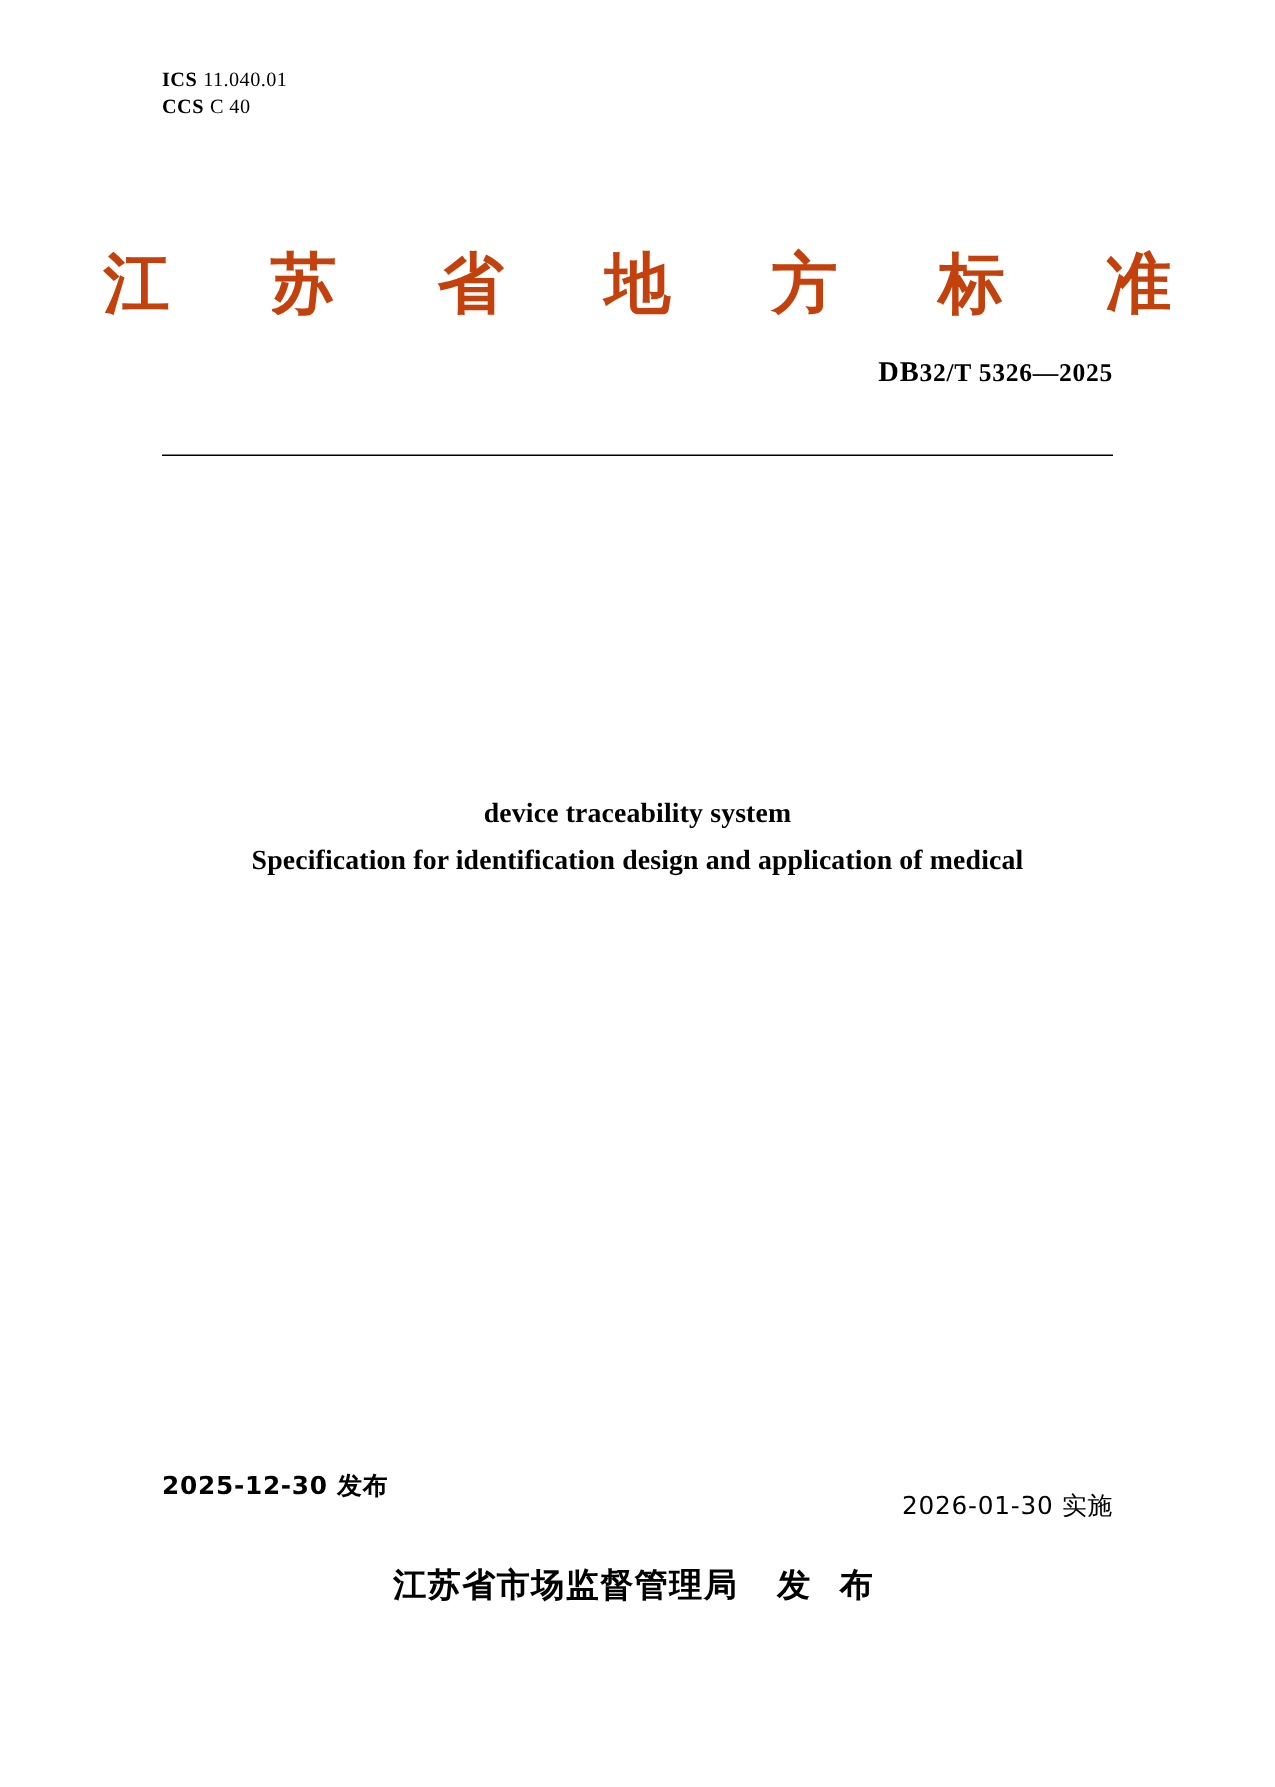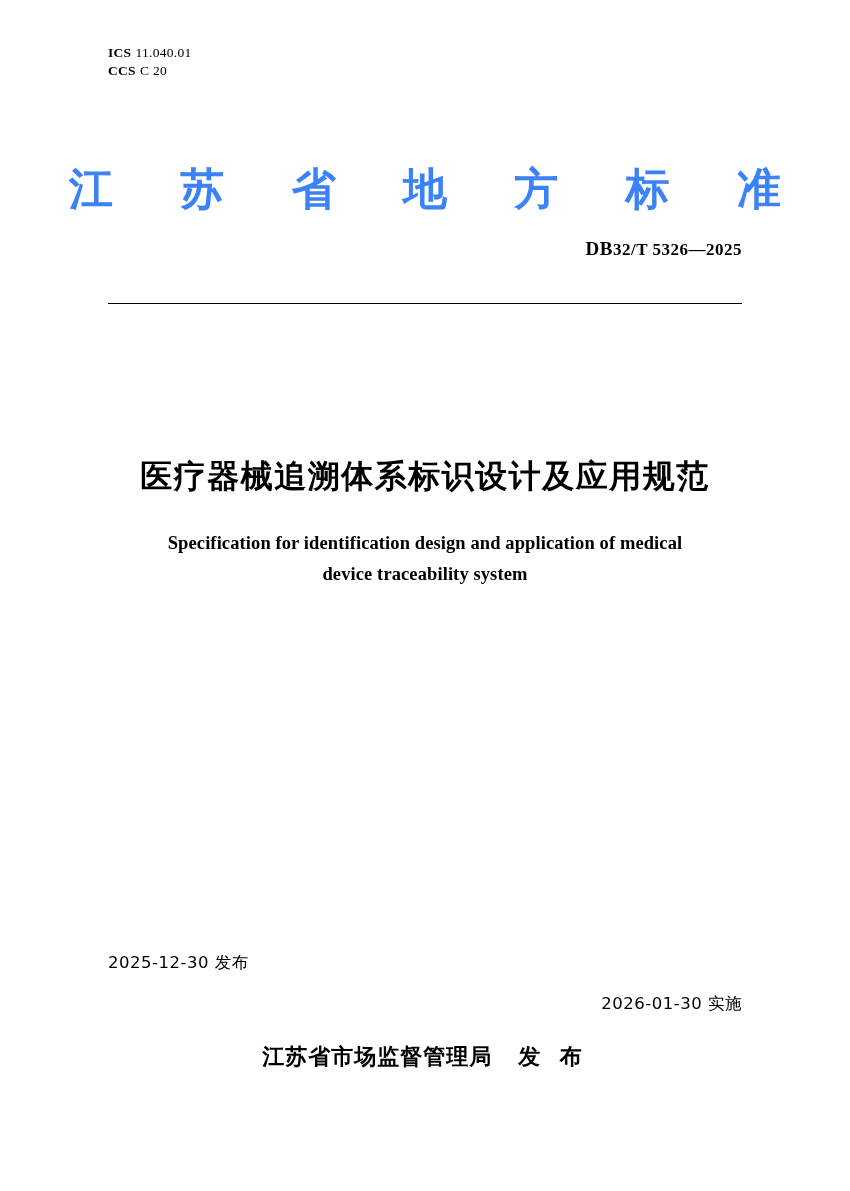--- a/index.html
+++ b/index.html
@@ -49,21 +49,21 @@
     position: absolute;
     left: 0;
     top: 160px;
     width: 850px;
     text-align: center;
     font-family: "DejaVu Sans", sans-serif;
     font-weight: bold;
     font-size: 44px;
     letter-spacing: 26px;
     text-indent: 26px;
-    color: #3b82f6;
+    color: #c2410c;
   }
 
   .std-number {
     position: absolute;
     right: 108px;
     top: 238px;
     font-family: Liberation Serif, serif;
     font-size: 19px;
     font-weight: bold;
     letter-spacing: 0.5px;
@@ -109,24 +109,24 @@
     letter-spacing: 0.1px;
   }
   .doc-title-en span {
     display: block;
   }
 
   
   .date-release {
     position: absolute;
     left: 108px;
-    top: 952px;
+    top: 980px;
     font-family: "DejaVu Sans", sans-serif;
     font-size: 16.5px;
-    font-weight: normal;
+    font-weight: bold;
     letter-spacing: 0.5px;
     white-space: nowrap;
   }
   .date-implement {
     position: absolute;
     right: 108px;
     top: 993px;
     font-family: "DejaVu Sans", sans-serif;
     font-size: 16.5px;
     font-weight: normal;
@@ -158,37 +158,36 @@
 </head>
 <body>
 
 <div class="page">
 
   <div class="codes">
     <div class="code-line">
       <span class="code-key">ICS</span><span class="code-val">11.040.01</span>
     </div>
     <div class="code-line">
-      <span class="code-key">CCS</span><span class="code-val code-key">C 20</span>
+      <span class="code-key">CCS</span><span class="code-val code-key">C 40</span>
     </div>
   </div>
 
   <div class="std-title">江 苏 省 地 方 标 准</div>
 
   <div class="std-number">
     <span>DB</span><span class="sn-small">32/T 5326—2025</span>
   </div>
 
   <div class="rule"></div>
 
-  <div class="doc-title-cn">医疗器械追溯体系标识设计及应用规范</div>
 
   <div class="doc-title-en">
+    <span>device traceability system</span>
     <span>Specification for identification design and application of medical</span>
-    <span>device traceability system</span>
   </div>
 
   <div class="date-release">2025-12-30 发布</div>
   <div class="date-implement">2026-01-30 实施</div>
 
   <div class="issuer">
     <span>江苏省市场监督管理局</span><span class="issuer-gap"></span><span class="issuer-verb">发 布</span>
   </div>
 
 </div>

